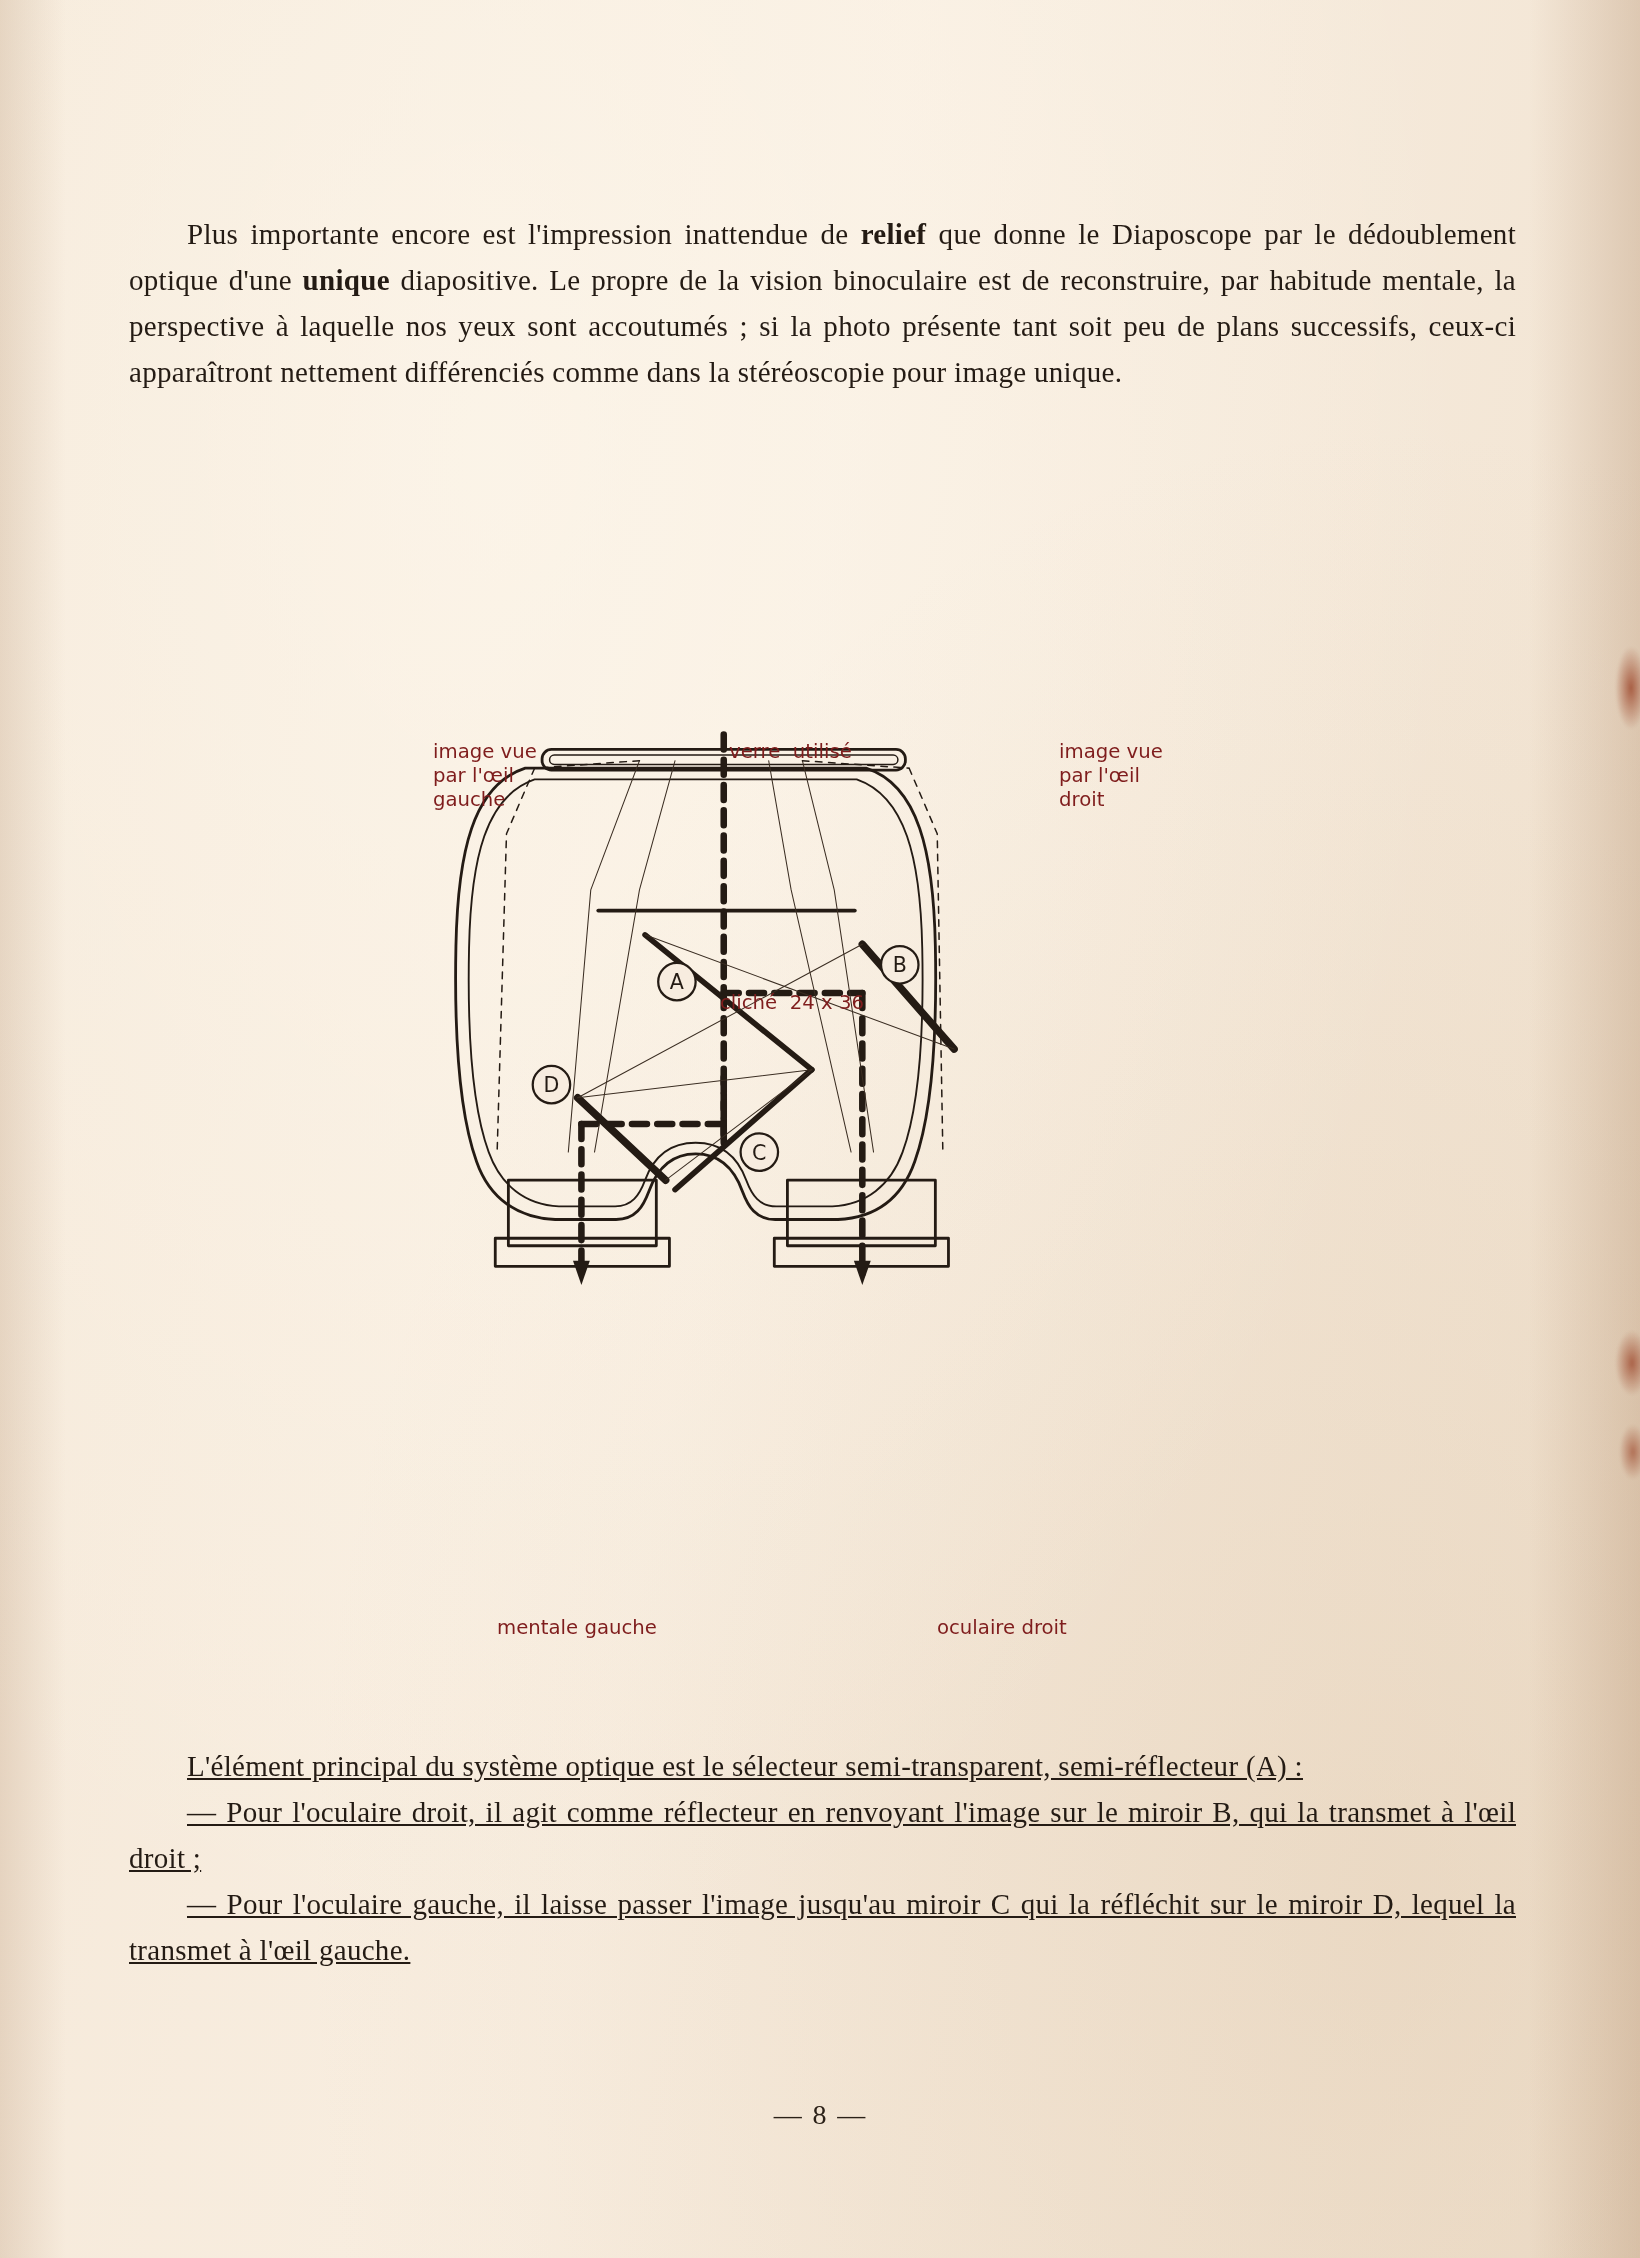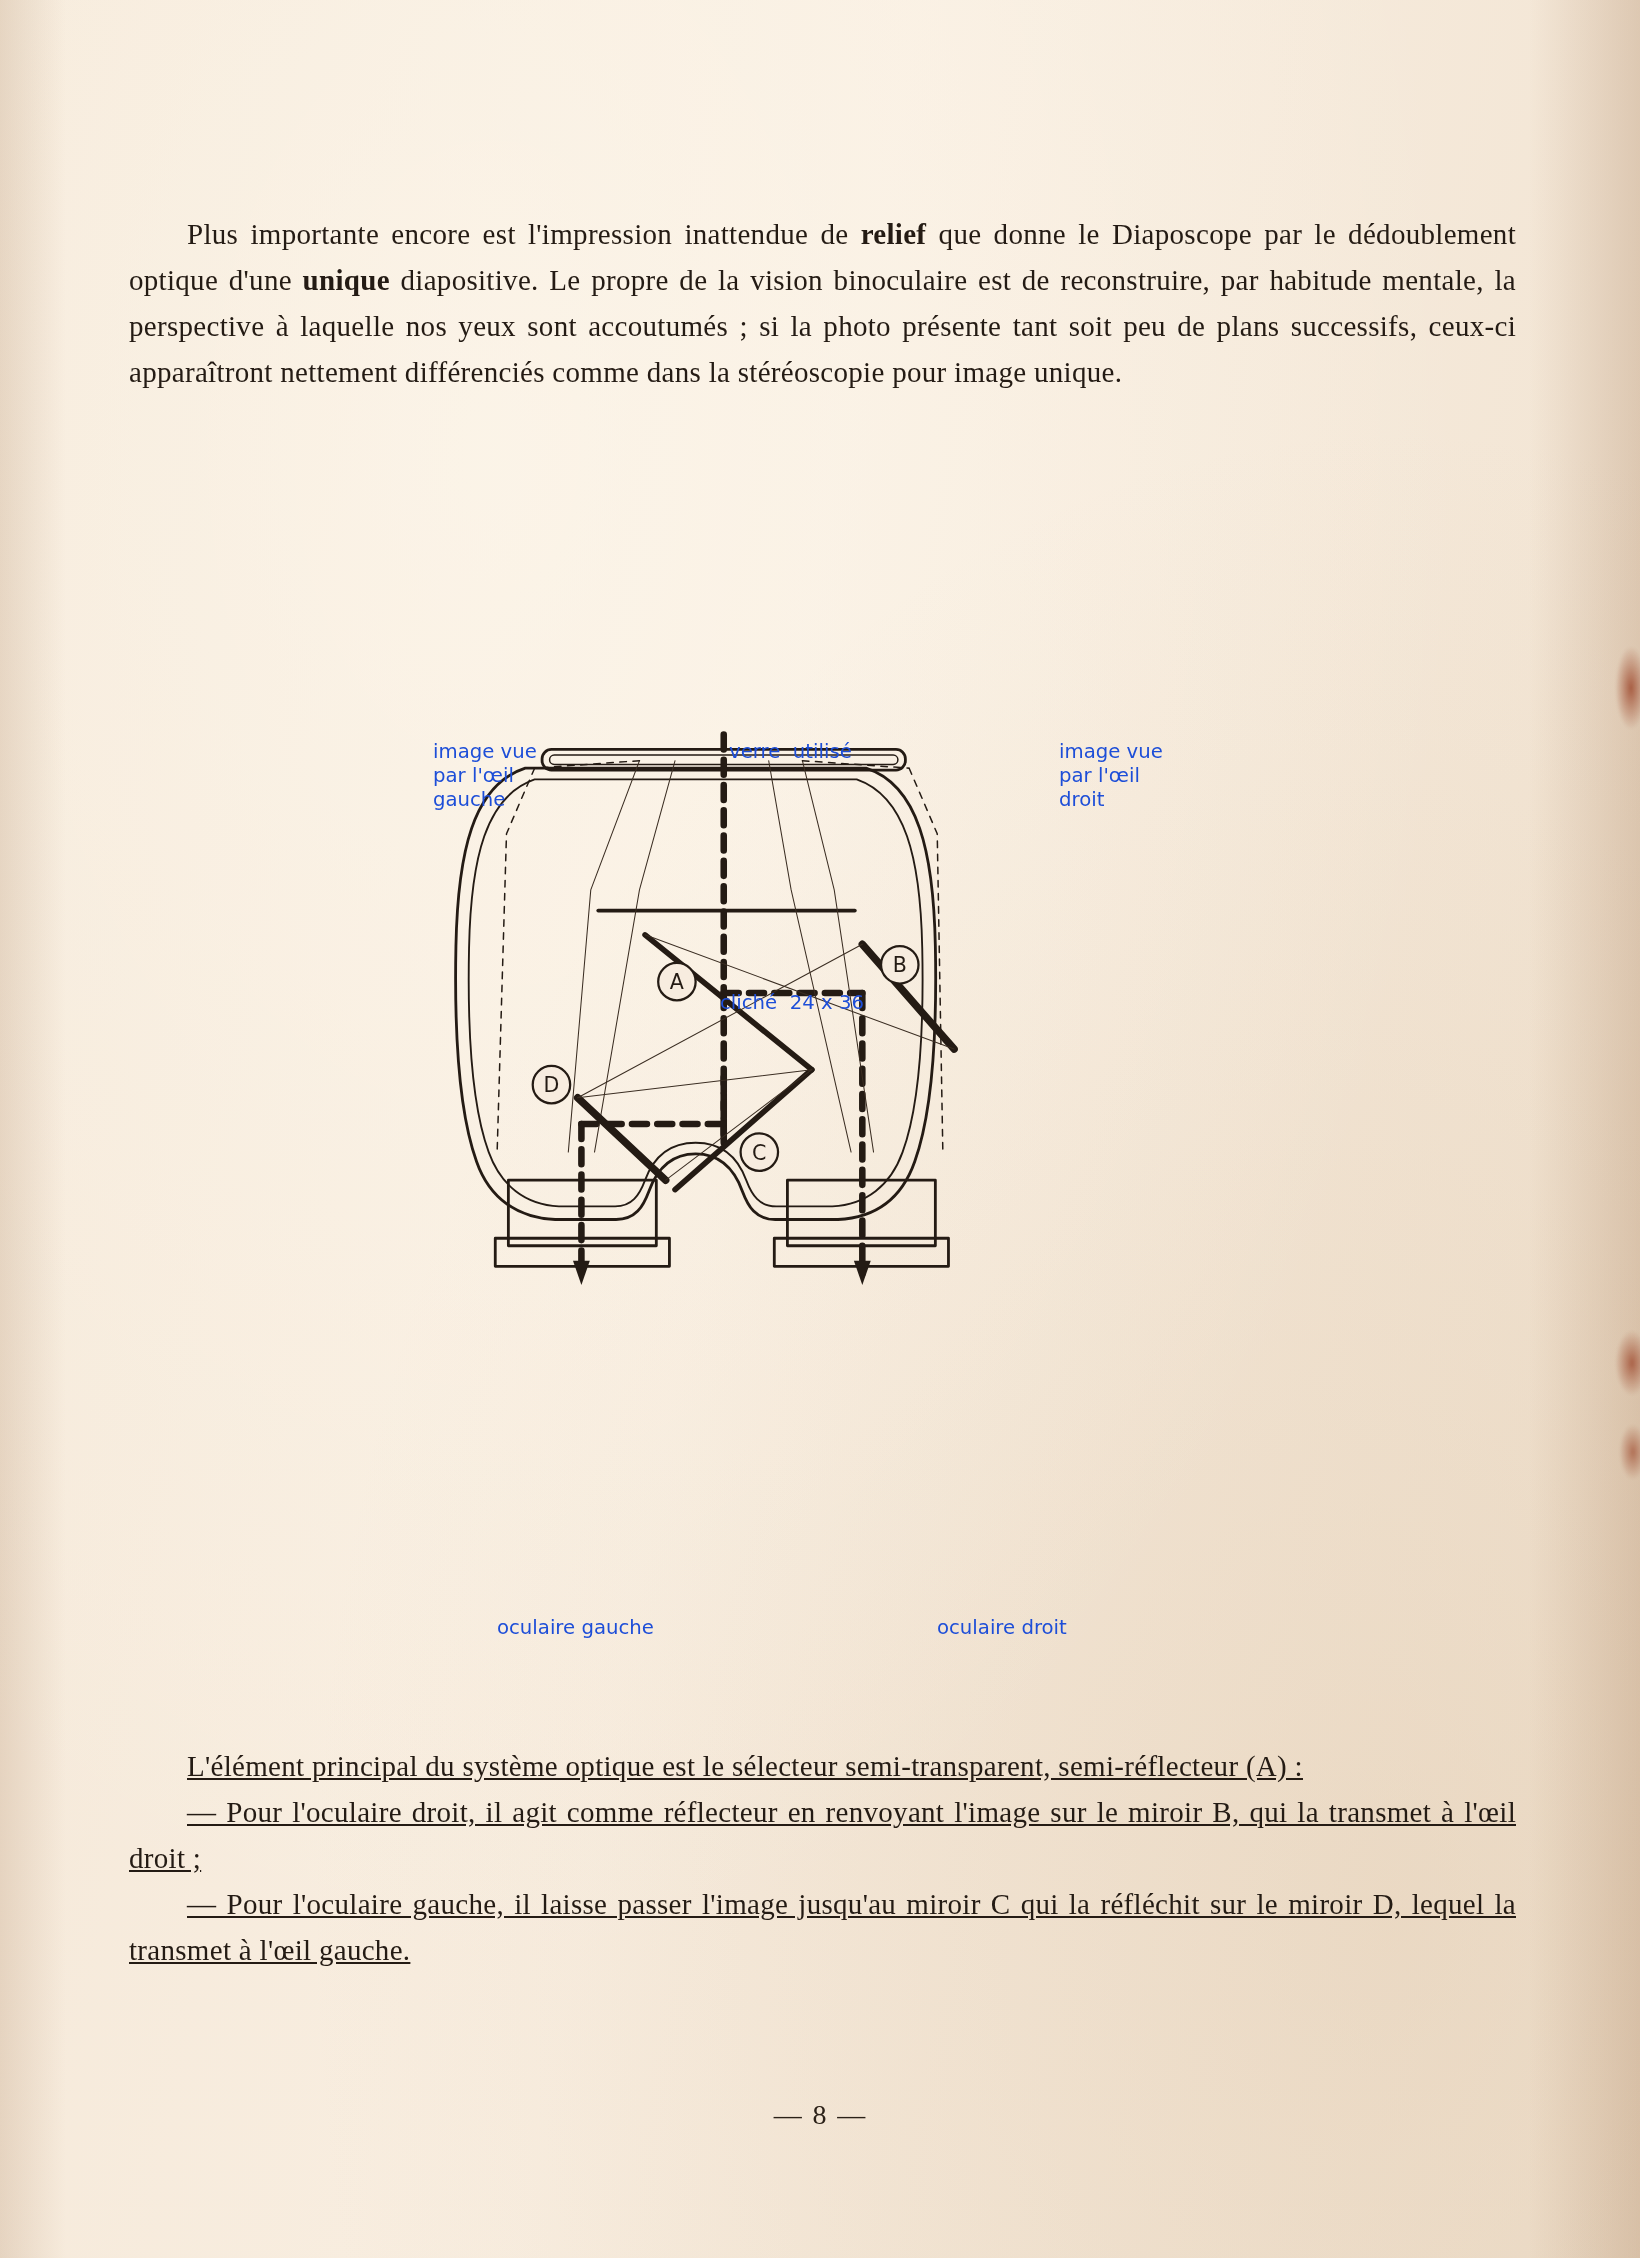--- a/index.html
+++ b/index.html
@@ -58,21 +58,21 @@
     left:394px;top:712px;
     width:843px;height:618px;
   }
   .fig-svg{display:block;}
 
   .fig-label{
     position:absolute;
     font-family:"DejaVu Sans", sans-serif;
     font-size:19.7px;
     line-height:24px;
-    color:#1d4ed8;
+    color:#7f1d1d;
     white-space:pre;
   }
   .lbl-left{left:433px;top:740px;text-align:left;}
   .lbl-center{left:729px;top:740px;}
   .lbl-right{left:1059px;top:740px;text-align:left;}
   .lbl-cliche{left:720px;top:991px;}
   .lbl-oc-left{left:497px;top:1616px;}
   .lbl-oc-right{left:937px;top:1616px;}
 
   .page-number{
@@ -191,21 +191,21 @@
   </div>
 
   <div class="fig-label lbl-left">image vue
 par l'œil
 gauche</div>
   <div class="fig-label lbl-center">verre  utilisé</div>
   <div class="fig-label lbl-right">image vue
 par l'œil
 droit</div>
   <div class="fig-label lbl-cliche">cliché  24 x 36</div>
-  <div class="fig-label lbl-oc-left">oculaire gauche</div>
+  <div class="fig-label lbl-oc-left">mentale gauche</div>
   <div class="fig-label lbl-oc-right">oculaire droit</div>
 
   <div class="text-block tb-bottom">
     <p class="indent">L'élément principal du système optique est le sélecteur semi-transparent, semi-réflecteur (A) :</p>
     <p class="indent">— Pour l'oculaire droit, il agit comme réflecteur en renvoyant l'image sur le miroir B, qui la transmet à l'œil droit ;</p>
     <p class="indent">— Pour l'oculaire gauche, il laisse passer l'image jusqu'au miroir C qui la réfléchit sur le miroir D, lequel la transmet à l'œil gauche.</p>
   </div>
 
   <div class="page-number">— 8 —</div>
 </div>

